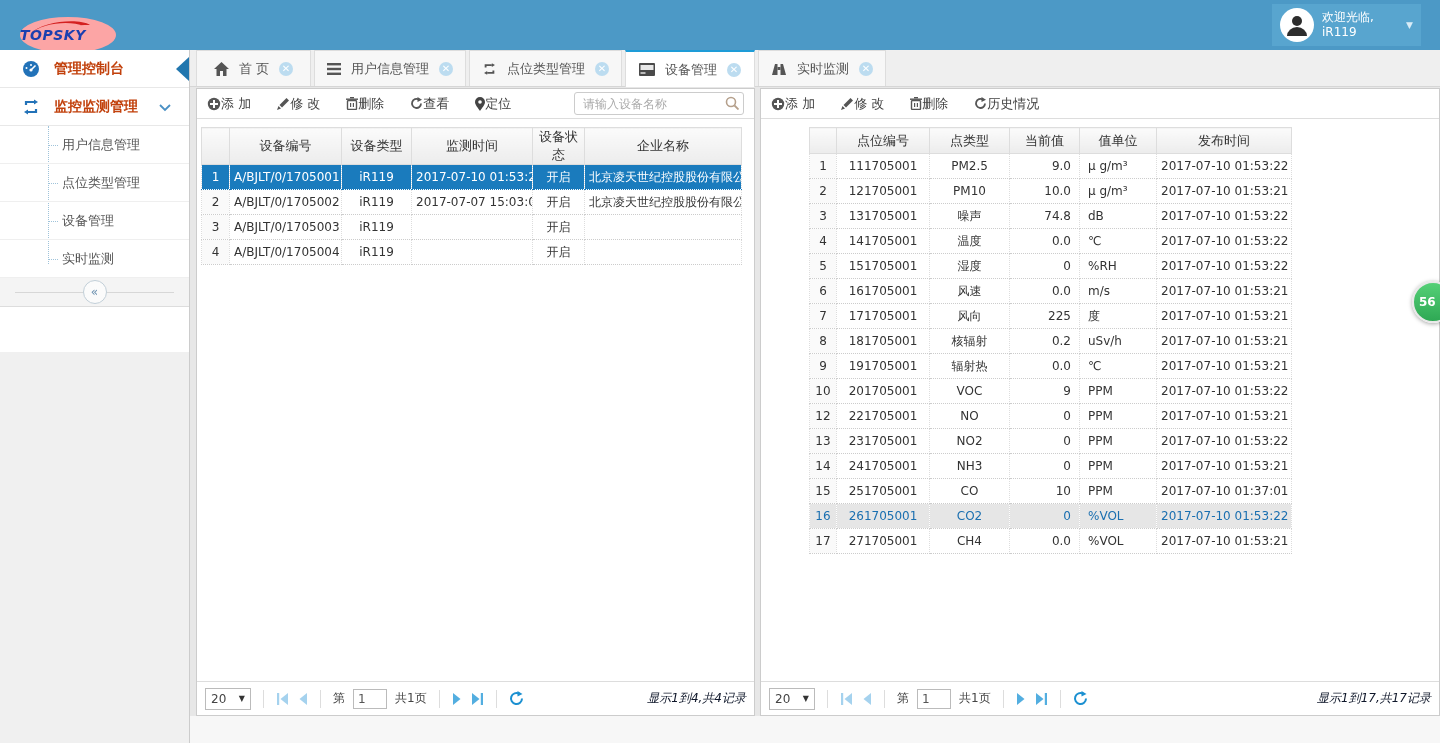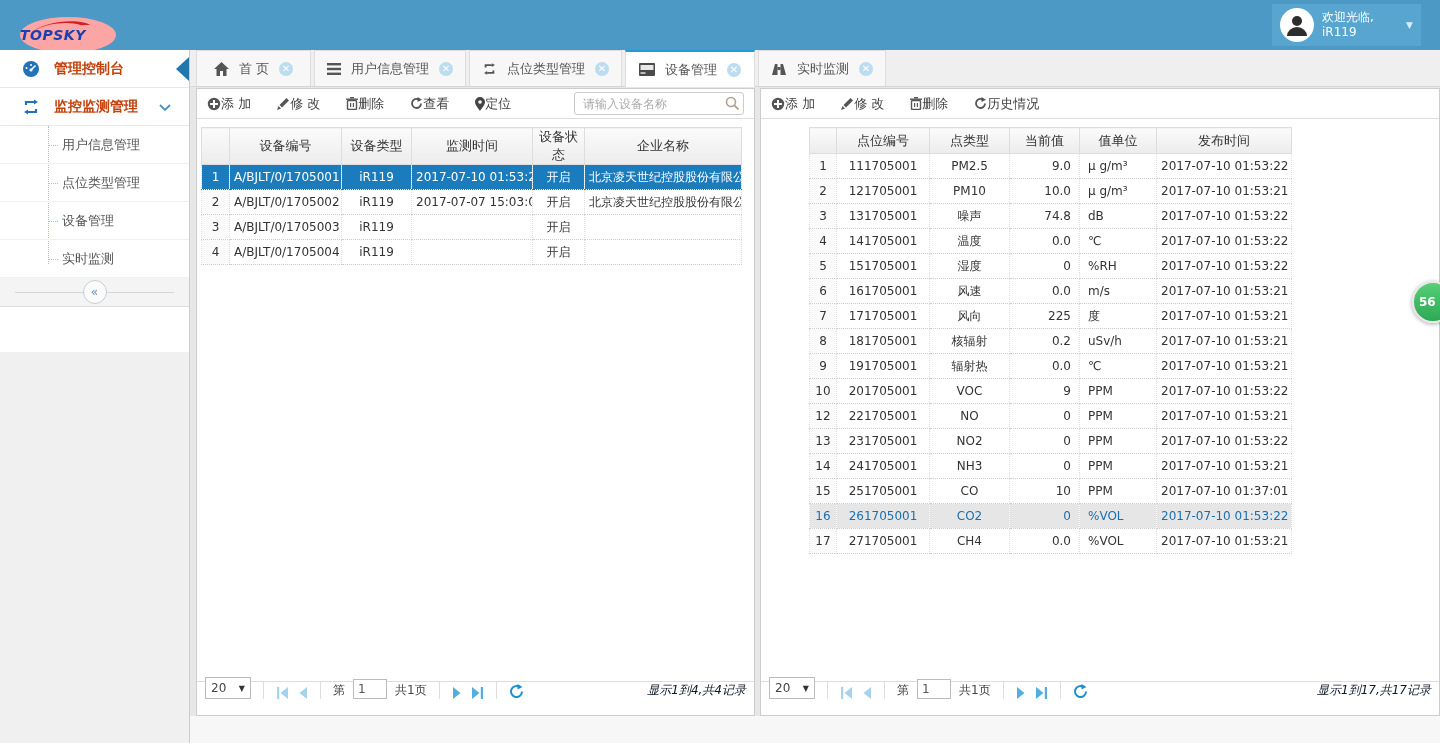--- a/index.html
+++ b/index.html
@@ -61,21 +61,21 @@
   .tbl tr.selected td { background:#1a7bbd; color:#fff; border-bottom:1px dotted #1a7bbd; }
   .tbl tr.highlighted td { background:#e6e6e6; color:#1a6fb0; }
   .dev-table { width:540px; }
   .dev-table td:nth-child(2),.dev-table td:nth-child(3),.dev-table td:nth-child(4),.dev-table td:nth-child(5) { text-align:center; }
   .dev-table td:nth-child(6) { text-align:left; }
   .mon-table { width:482px;margin-left:44px; }
   .mon-table td:nth-child(2),.mon-table td:nth-child(3),.mon-table td:nth-child(6) { text-align:center; }
   .mon-table td:nth-child(4) { text-align:right; padding-right:8px; }
   .mon-table td:nth-child(5) { text-align:left; padding-left:8px; }
 
-  .pager { height:34px; flex:none; border-top:1px solid #ddd; display:flex; align-items:flex-end; padding:16px 8px; gap:8px; color:#444; font-size:12px; }
+  .pager { height:34px; flex:none; border-top:1px solid #ddd; display:flex; align-items:center; padding:16px 8px; gap:8px; color:#444; font-size:12px; }
   .psel { width:46px; height:22px; border:1px solid #bbb; background:#fff; display:flex; align-items:center; justify-content:space-between; padding:0 5px; cursor:pointer; }
   .psel .sarrow { font-size:8px; color:#333; }
   .vsep { width:1px; height:18px; background:#ddd; margin:0 4px; }
   .parrow { display:flex; cursor:pointer; }
   .pinput { width:34px; height:20px; border:1px solid #bbb; text-align:left; padding:0 4px; font-size:12px; color:#555; font-family:inherit; }
   .psummary { margin-left:auto; color:#0f172a;font-style:italic; }
 
   .badge { position:absolute; right:-14px; top:281px; width:42px; height:42px; border-radius:50%; background:linear-gradient(#55d077,#2ea854); border:2px solid #e8e8e8; box-shadow:0 1px 4px rgba(0,0,0,.35); color:#fff; font-weight:bold; font-size:12px; display:flex; align-items:center; padding-left:5px; z-index:50; }
 </style>
 </head>

